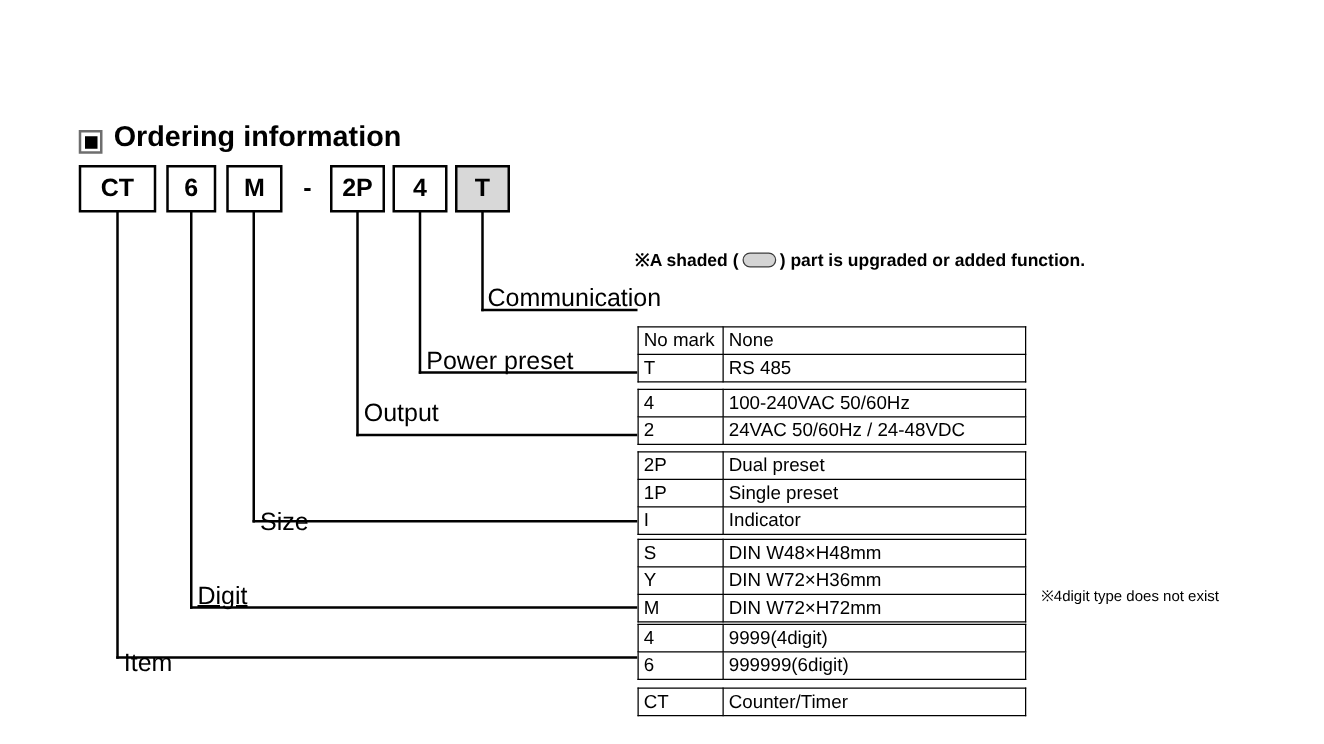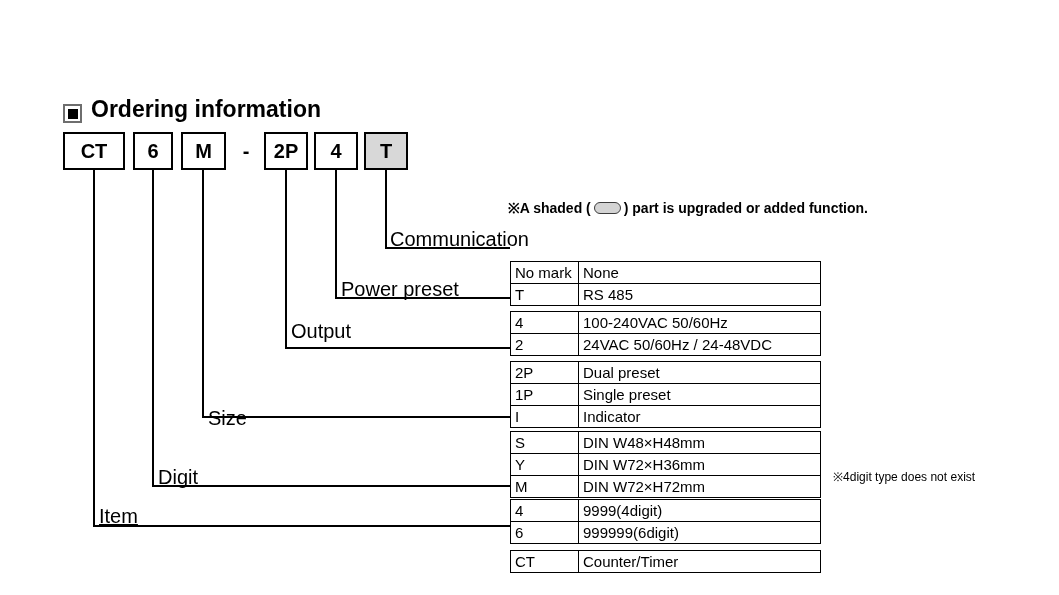--- a/index.html
+++ b/index.html
@@ -141,21 +141,21 @@
   <div class="hline" style="left:285px;top:347px;width:225px;"></div>
   <div class="hline" style="left:202px;top:416px;width:308px;"></div>
   <div class="hline" style="left:152px;top:485px;width:358px;"></div>
   <div class="hline" style="left:93px;top:525px;width:417px;"></div>
 
   <div class="sec-label" style="left:390px;top:228px;">Communication</div>
   <div class="sec-label" style="left:341px;top:278px;">Power preset</div>
   <div class="sec-label" style="left:291px;top:320px;">Output</div>
   <div class="sec-label" style="left:208px;top:407px;">Size</div>
   <div class="sec-label" style="left:158px;top:466px;text-decoration:underline;">Digit</div>
-  <div class="sec-label" style="left:99px;top:505px;text-decoration:underline;">Item</div>
+  <div class="sec-label" style="left:99px;top:520px;">Item</div>
 
   <table class="spec" style="left:510px;top:226px;">
     <tbody>
         <tr>
       <td class="c1">No mark</td>
       <td>None</td>
     </tr>
     <tr>
       <td class="c1">T</td>
       <td>RS 485</td>

